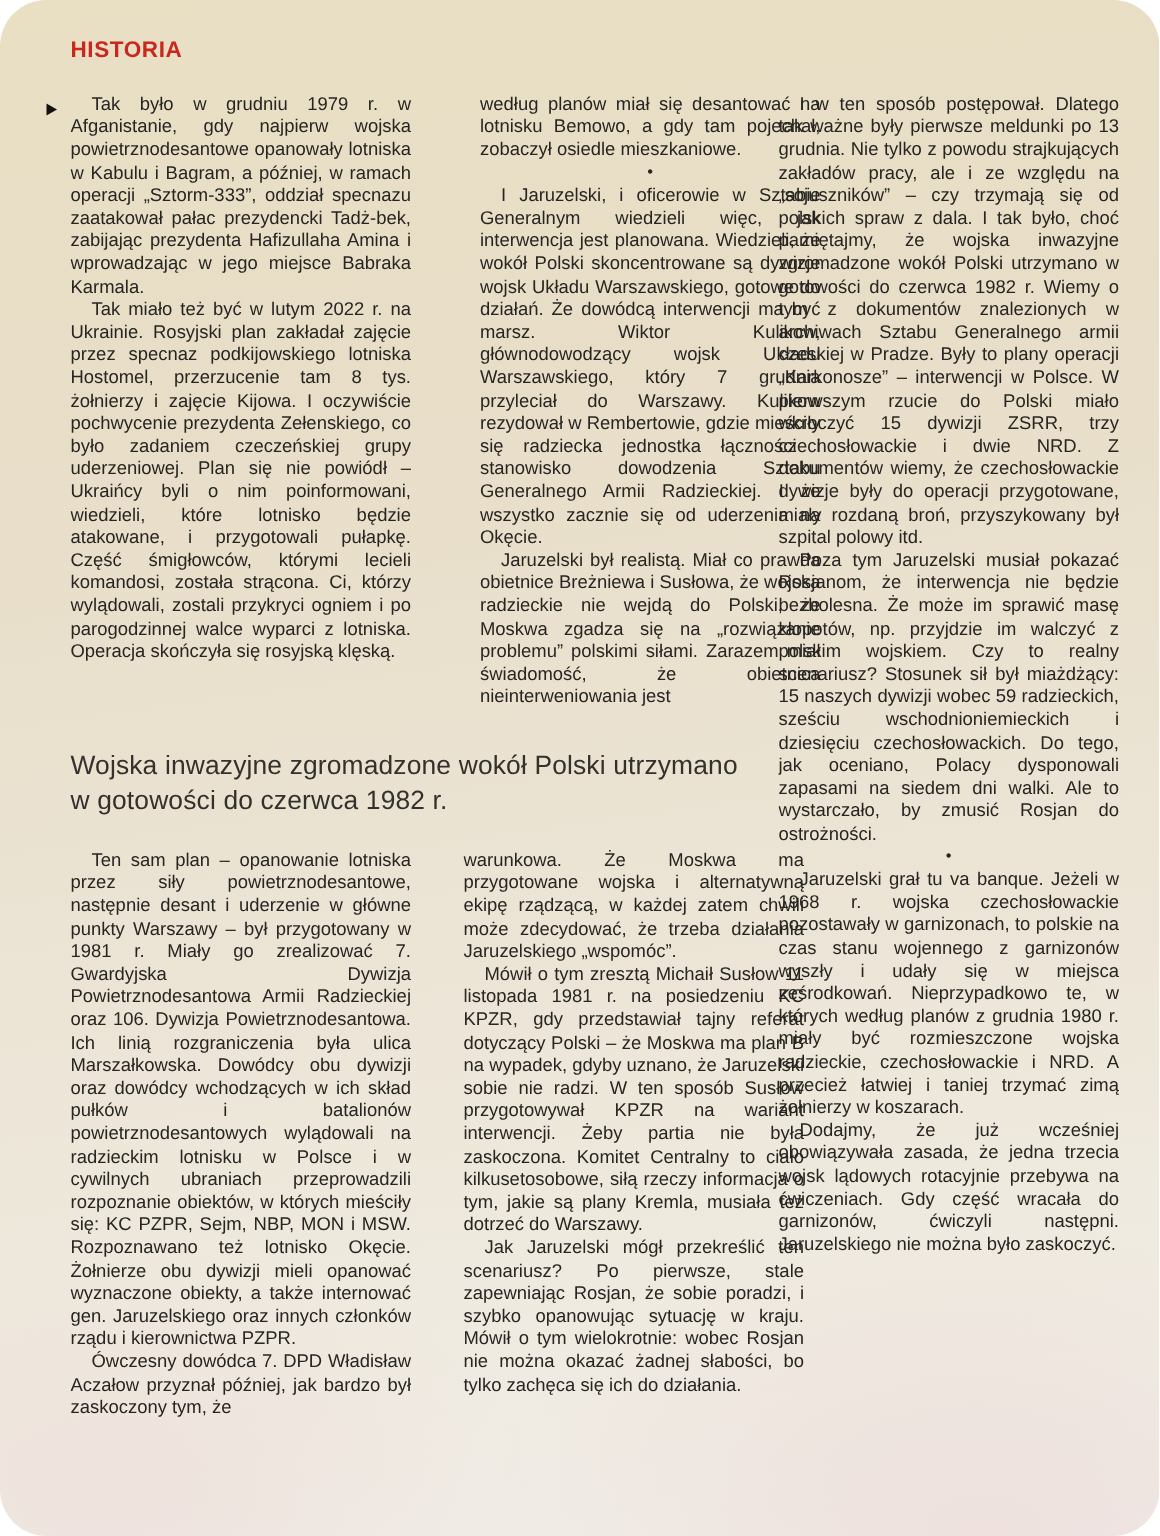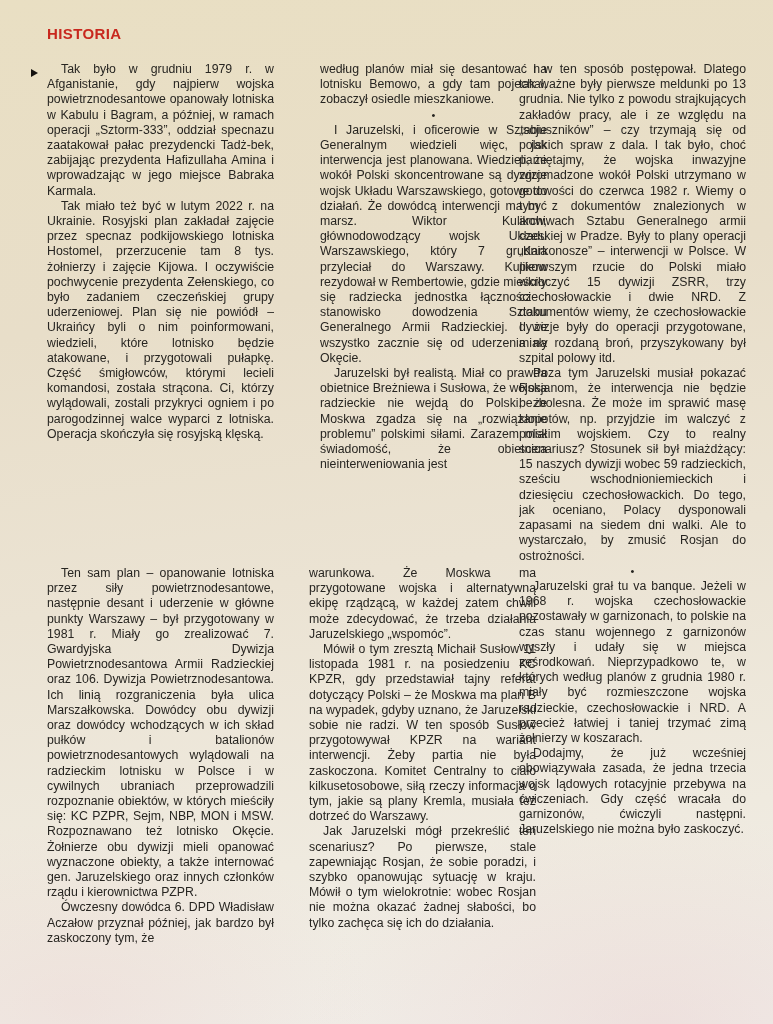--- a/index.html
+++ b/index.html
@@ -9,20 +9,21 @@
     color: #272521;
   }
   .page {
     position: relative;
     width: 773px; height: 1024px;
     overflow: hidden;
     background:
       radial-gradient(ellipse 500px 300px at 85% 100%, rgba(232,200,200,0.35), rgba(232,200,200,0) 70%),
       radial-gradient(ellipse 420px 260px at 10% 98%, rgba(235,205,205,0.30), rgba(235,205,205,0) 70%),
       linear-gradient(172deg, #e9dfc3 0%, #e8dec9 30%, #ebe3d3 55%, #efeadf 80%, #f1eeea 100%);
+    border-radius: 31px;
   }
   .kicker {
     position: absolute; left: 47px; top: 25px;
     font-size: 15px; font-weight: bold; letter-spacing: 0.4px;
     color: #c8281e;
   }
   .marker {
     position: absolute; left: 31px; top: 69px;
     width: 0; height: 0;
     border-left: 7px solid #14120f;
@@ -81,24 +82,25 @@
   </div>
 
   <div class="col col-3">
     <p class="para indent">I w ten sposób postępował. Dlatego tak ważne były pierwsze meldunki po 13 grudnia. Nie tylko z powodu strajkujących zakładów pracy, ale i ze względu na „sojuszników” – czy trzymają się od polskich spraw z dala. I tak było, choć pamiętajmy, że wojska inwazyjne zgromadzone wokół Polski utrzymano w gotowości do czerwca 1982 r. Wiemy o tym z dokumentów znalezionych w archiwach Sztabu Generalnego armii czeskiej w Pradze. Były to plany operacji „Karkonosze” – interwencji w Polsce. W pierwszym rzucie do Polski miało wkroczyć 15 dywizji ZSRR, trzy czechosłowackie i dwie NRD. Z dokumentów wiemy, że czechosłowackie dywizje były do operacji przygotowane, miały rozdaną broń, przyszykowany był szpital polowy itd.</p>
     <p class="para indent">Poza tym Jaruzelski musiał pokazać Rosjanom, że interwencja nie będzie bezbolesna. Że może im sprawić masę kłopotów, np. przyjdzie im walczyć z polskim wojskiem. Czy to realny scenariusz? Stosunek sił był miażdżący: 15 naszych dywizji wobec 59 radzieckich, sześciu wschodnioniemieckich i dziesięciu czechosłowackich. Do tego, jak oceniano, Polacy dysponowali zapasami na siedem dni walki. Ale to wystarczało, by zmusić Rosjan do ostrożności.</p>
     <p class="para sep">•</p>
     <p class="para indent">Jaruzelski grał tu va banque. Jeżeli w 1968 r. wojska czechosłowackie pozostawały w garnizonach, to polskie na czas stanu wojennego z garnizonów wyszły i udały się w miejsca ześrodkowań. Nieprzypadkowo te, w których według planów z grudnia 1980 r. miały być rozmieszczone wojska radzieckie, czechosłowackie i NRD. A przecież łatwiej i taniej trzymać zimą żołnierzy w koszarach.</p>
     <p class="para indent">Dodajmy, że już wcześniej obowiązywała zasada, że jedna trzecia wojsk lądowych rotacyjnie przebywa na ćwiczeniach. Gdy część wracała do garnizonów, ćwiczyli następni. Jaruzelskiego nie można było zaskoczyć.</p>
   </div>
 
+  <h2 class="headline">Wojska inwazyjne zgromadzone wokół Polski utrzymano w gotowości do czerwca 1982 r.</h2>
 
   <div class="col col-1-lower">
     <p class="para indent">Ten sam plan – opanowanie lotniska przez siły powietrznodesantowe, następnie desant i uderzenie w główne punkty Warszawy – był przygotowany w 1981 r. Miały go zrealizować 7. Gwardyjska Dywizja Powietrznodesantowa Armii Radzieckiej oraz 106. Dywizja Powietrznodesantowa. Ich linią rozgraniczenia była ulica Marszałkowska. Dowódcy obu dywizji oraz dowódcy wchodzących w ich skład pułków i batalionów powietrznodesantowych wylądowali na radzieckim lotnisku w Polsce i w cywilnych ubraniach przeprowadzili rozpoznanie obiektów, w których mieściły się: KC PZPR, Sejm, NBP, MON i MSW. Rozpoznawano też lotnisko Okęcie. Żołnierze obu dywizji mieli opanować wyznaczone obiekty, a także internować gen. Jaruzelskiego oraz innych członków rządu i kierownictwa PZPR.</p>
-    <p class="para indent">Ówczesny dowódca 6. DPD Władisław Aczałow przyznał później, jak bardzo był zaskoczony tym, że</p>
+    <p class="para indent">Ówczesny dowódca 7. DPD Władisław Aczałow przyznał później, jak bardzo był zaskoczony tym, że</p>
   </div>
 
   <div class="col col-2-lower">
     <p class="para noindent">warunkowa. Że Moskwa ma przygotowane wojska i alternatywną ekipę rządzącą, w każdej zatem chwili może zdecydować, że trzeba działania Jaruzelskiego „wspomóc”.</p>
     <p class="para indent">Mówił o tym zresztą Michaił Susłow 11 listopada 1981 r. na posiedzeniu KC KPZR, gdy przedstawiał tajny referat dotyczący Polski – że Moskwa ma plan B na wypadek, gdyby uznano, że Jaruzelski sobie nie radzi. W ten sposób Susłow przygotowywał KPZR na wariant interwencji. Żeby partia nie była zaskoczona. Komitet Centralny to ciało kilkusetosobowe, siłą rzeczy informacja o tym, jakie są plany Kremla, musiała też dotrzeć do Warszawy.</p>
     <p class="para indent">Jak Jaruzelski mógł przekreślić ten scenariusz? Po pierwsze, stale zapewniając Rosjan, że sobie poradzi, i szybko opanowując sytuację w kraju. Mówił o tym wielokrotnie: wobec Rosjan nie można okazać żadnej słabości, bo tylko zachęca się ich do działania.</p>
   </div>
 
   <div class="footer">
     <span class="pagenum">16</span>

